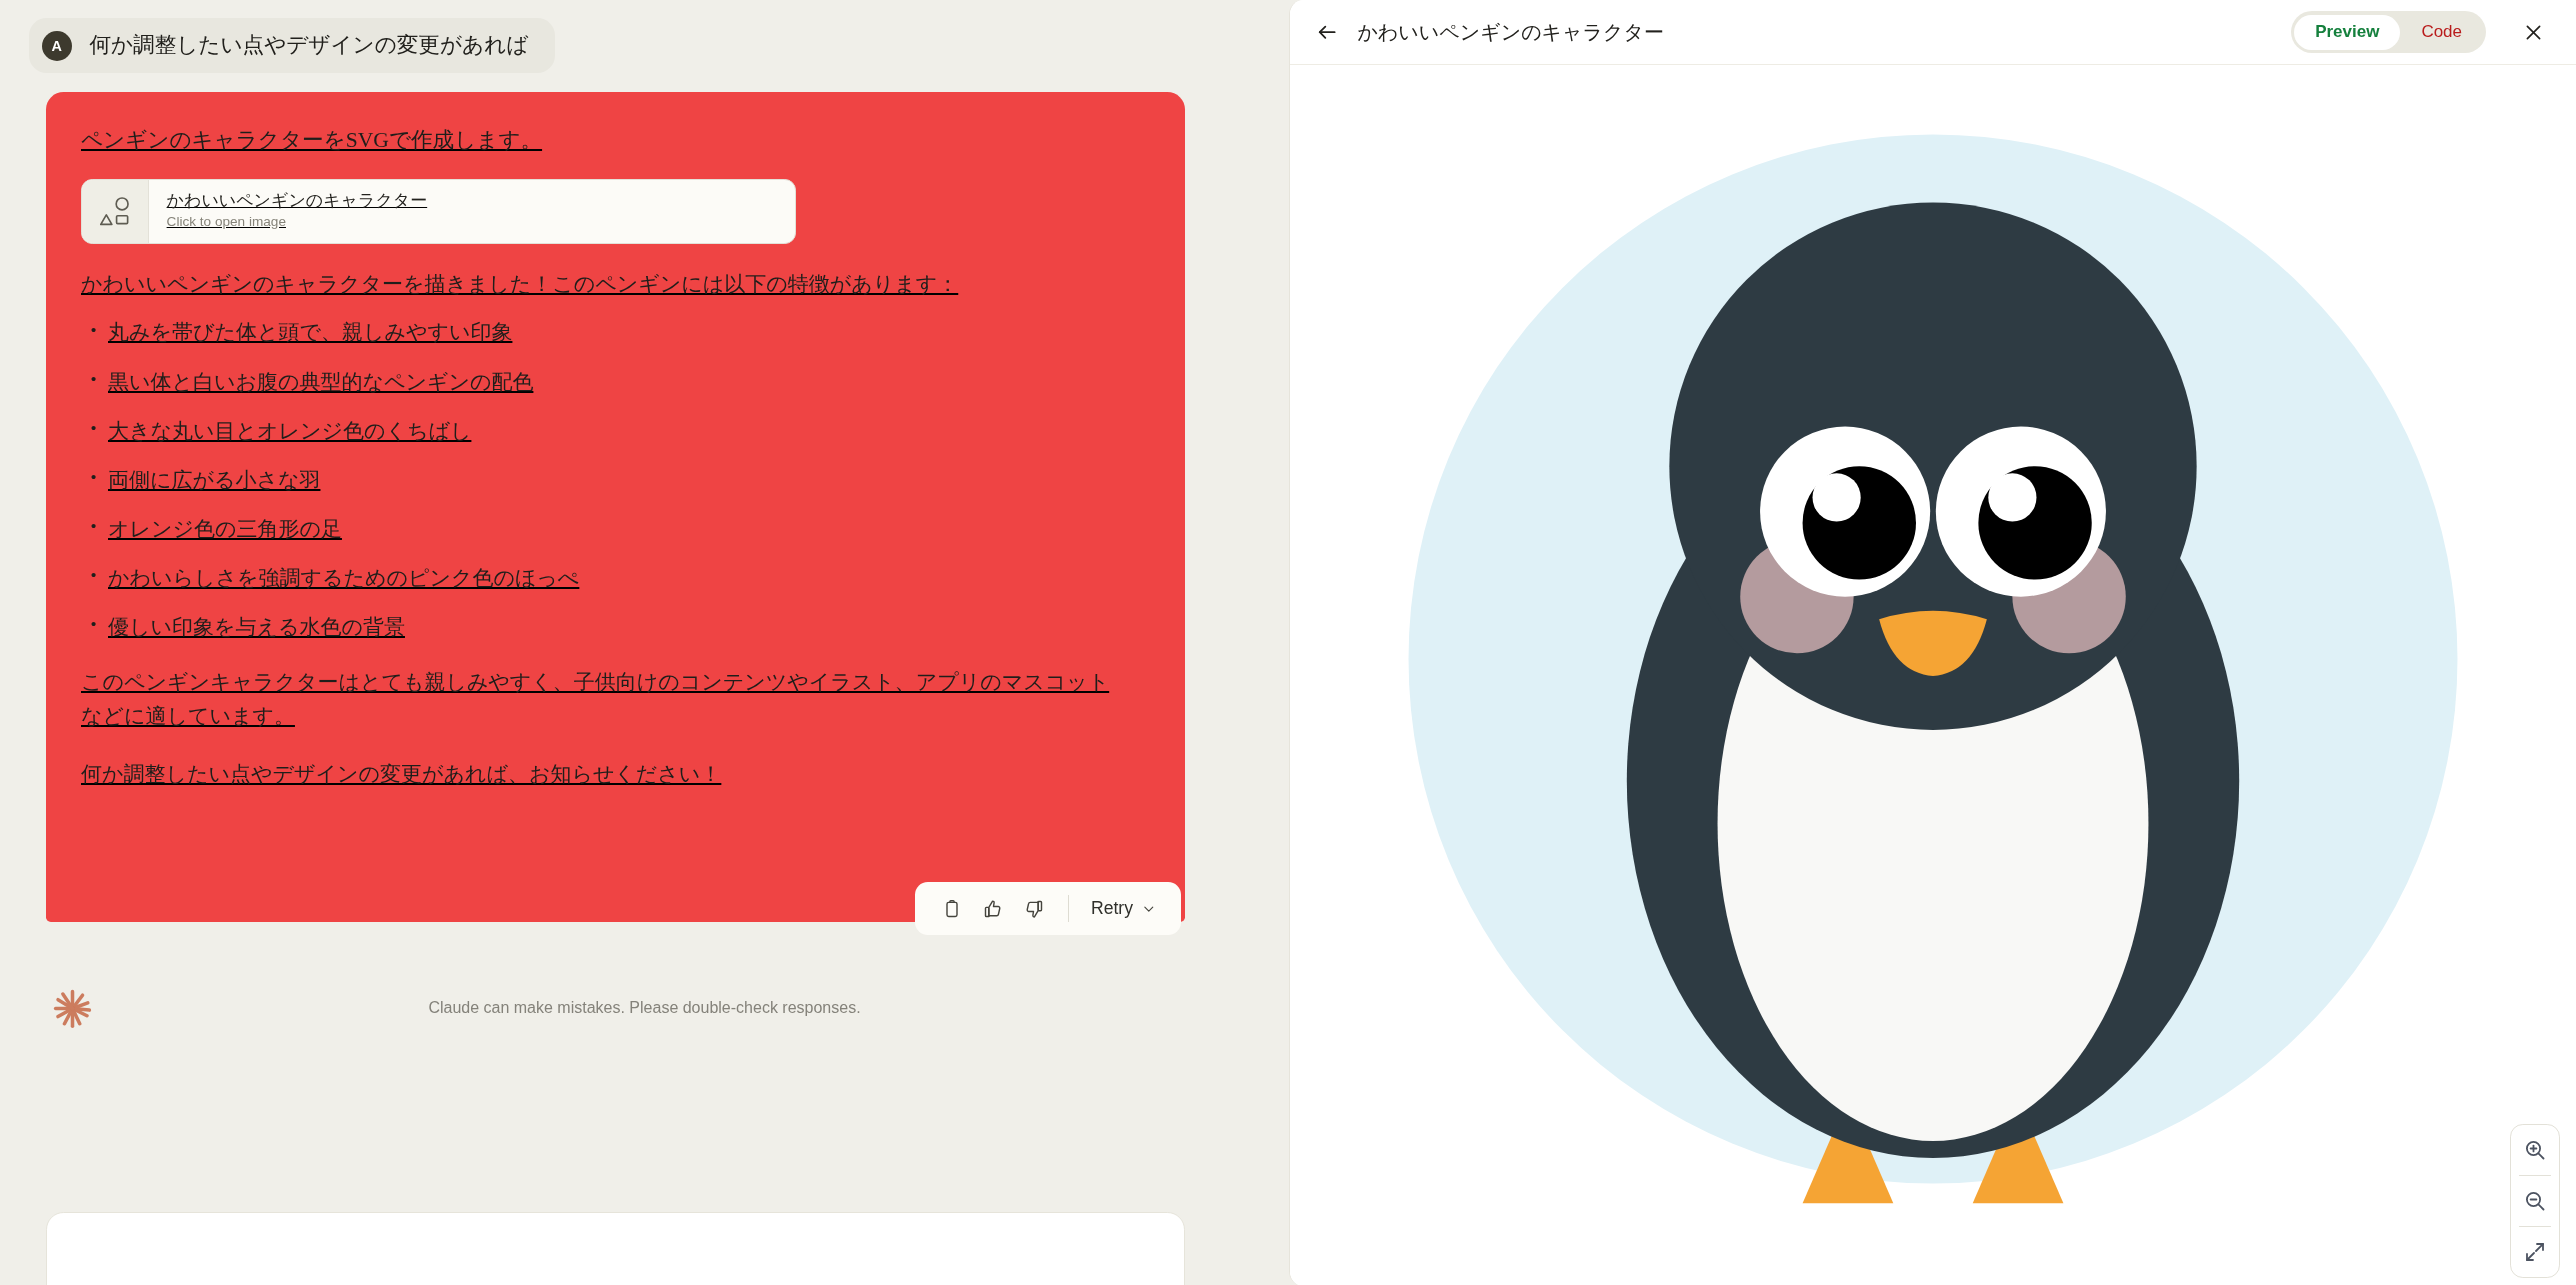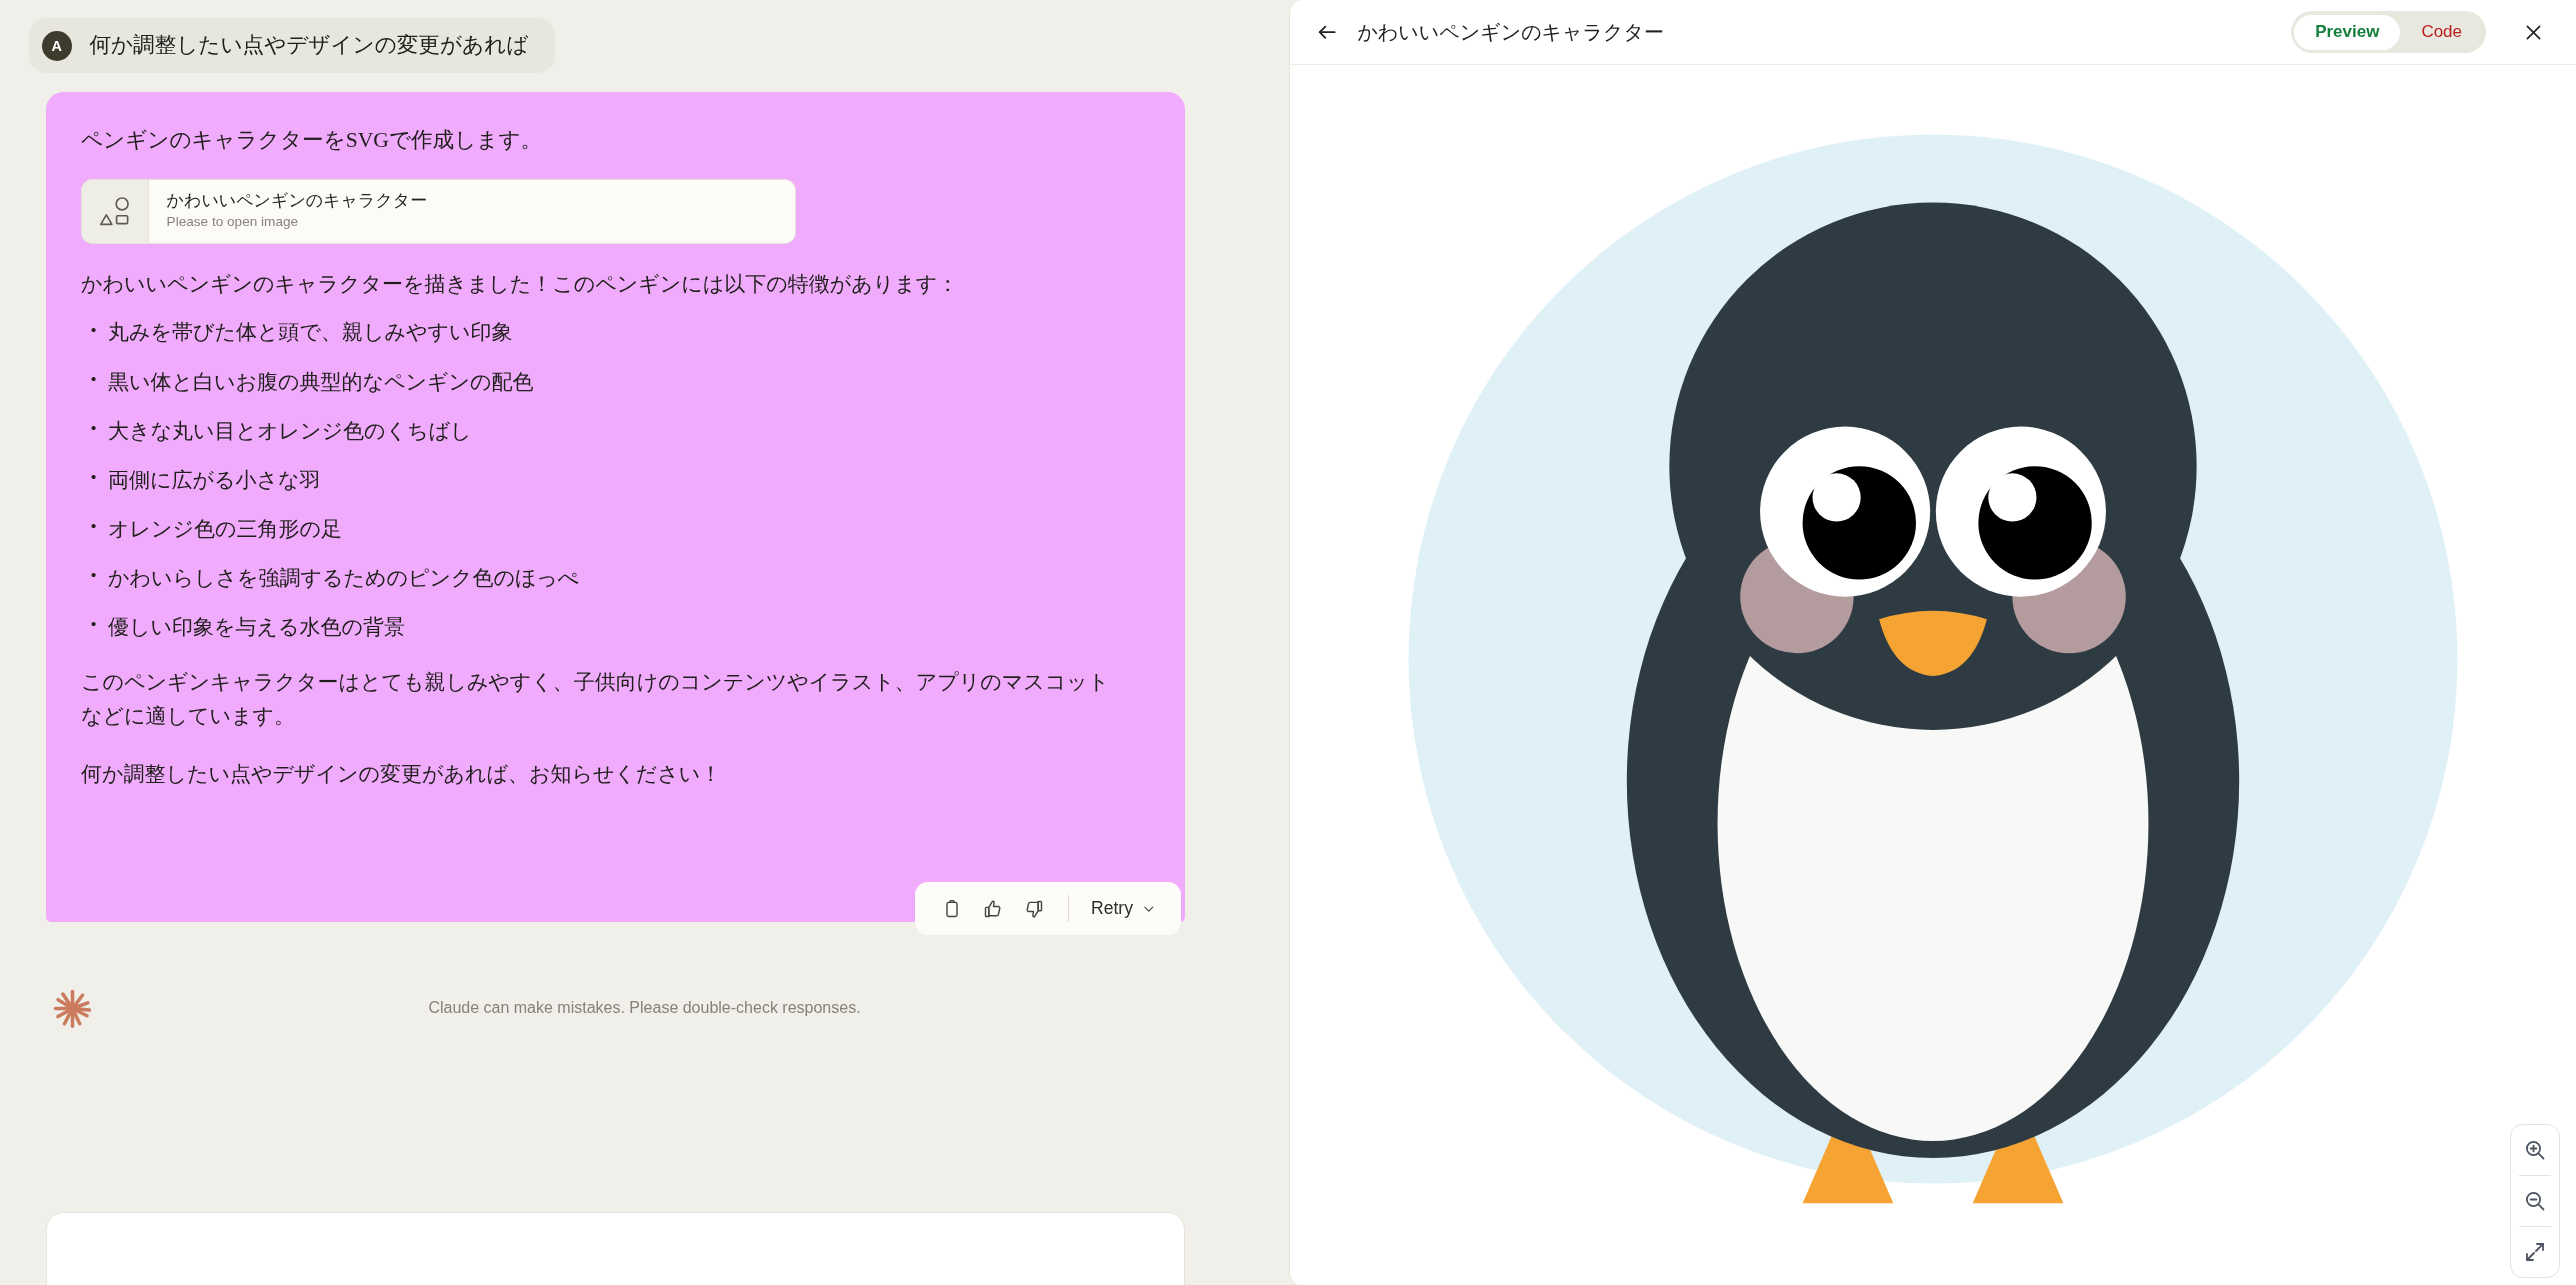--- a/index.html
+++ b/index.html
@@ -41,25 +41,26 @@
   .user-text {
     font-family: "Liberation Serif", "DejaVu Serif", serif;
     font-size: 21.6px; color: #21201C; line-height: 1.4;
     white-space: nowrap;
   }
 
   
   .assistant-card {
     margin: 19px 0 0 46px;
     width: 1139px;
-    background: #f0abfc;
+    background: #ef4444;
     border-radius: 17.6px 17.6px 4.8px 4.8px;
     padding: 32px 35px 0 35px;
     position: relative;
     min-height: 830px;
+    text-decoration: underline;
   }
   .ser { font-family: "Liberation Serif", "DejaVu Serif", serif; color: #1F1E1B; }
   .p-lead { font-size: 21.6px; line-height: 1.55; }
 
   
   .artifact-chip {
     margin: 21px 0 0 0;
     width: 715px; height: 65px;
     border: 0.8px solid #E3E1D8;
     border-radius: 11.2px;
@@ -247,21 +248,21 @@
         <div class="artifact-chip">
           <div class="chip-icon-box">
             <svg width="32" height="30" viewBox="0 0 40 38" fill="none">
               <path d="M9 24 L2 36 H16 Z" stroke="#5E5C52" stroke-width="2.1" stroke-linejoin="round" fill="none"></path>
               <circle cx="29" cy="10" r="7.5" stroke="#5E5C52" stroke-width="2.1" fill="none"></circle>
               <rect x="22" y="25" width="14" height="10" rx="1.4" stroke="#5E5C52" stroke-width="2.1" fill="none"></rect>
             </svg>
           </div>
           <div class="chip-body">
             <div class="chip-title">かわいいペンギンのキャラクター</div>
-            <div class="chip-sub">Please to open image</div>
+            <div class="chip-sub">Click to open image</div>
           </div>
         </div>
 
         <div class="ser p-body">かわいいペンギンのキャラクターを描きました！このペンギンには以下の特徴があります：</div>
 
         <ul class="feature-list">
           <li>丸みを帯びた体と頭で、親しみやすい印象</li>
           <li>黒い体と白いお腹の典型的なペンギンの配色</li>
           <li>大きな丸い目とオレンジ色のくちばし</li>
           <li>両側に広がる小さな羽</li>

